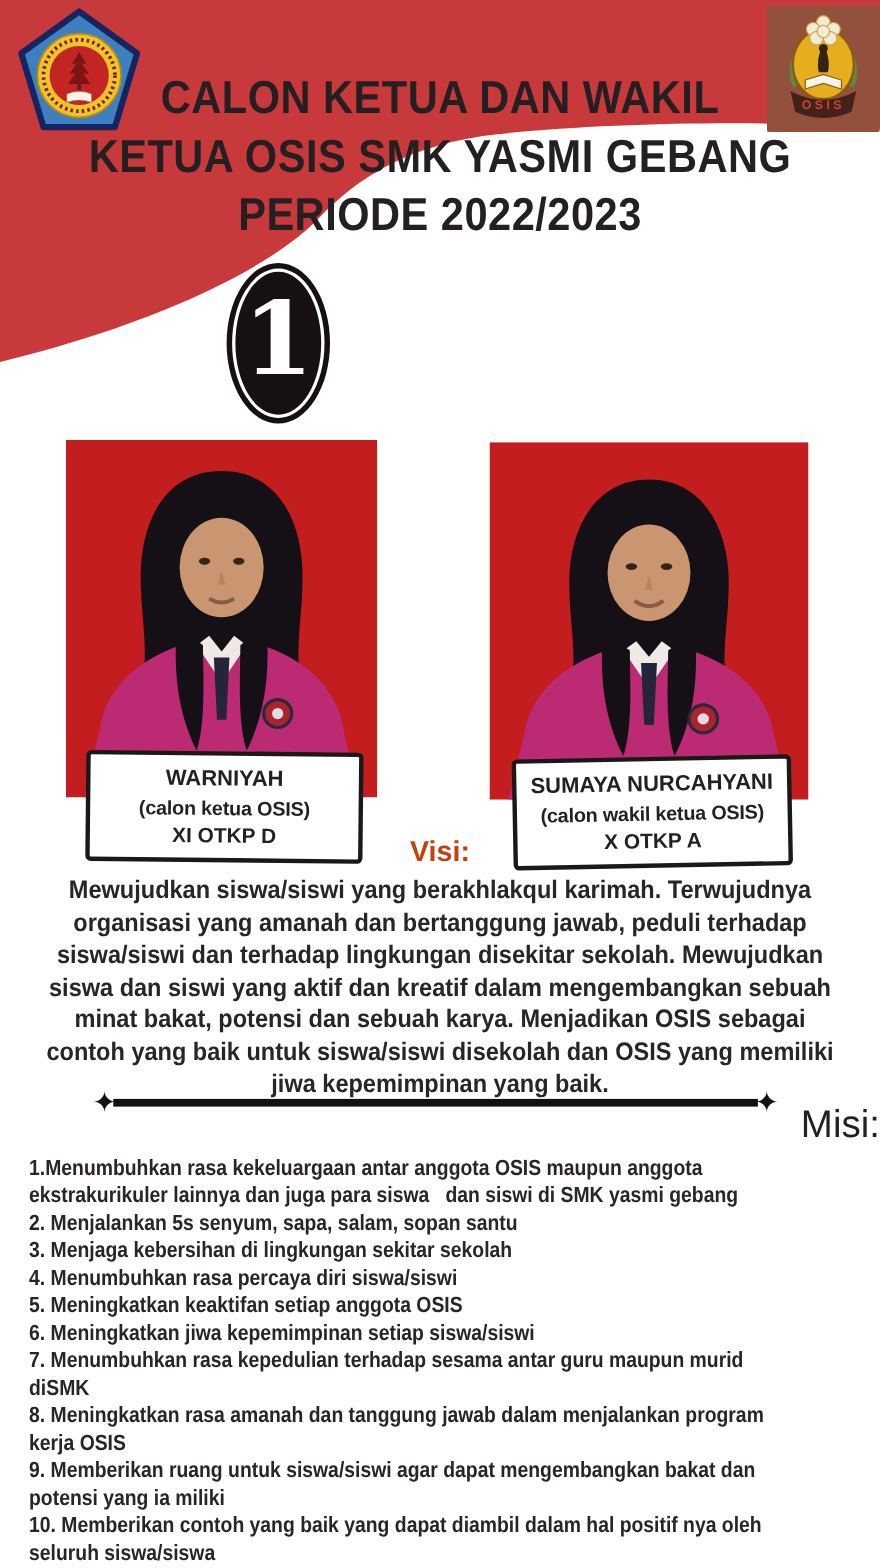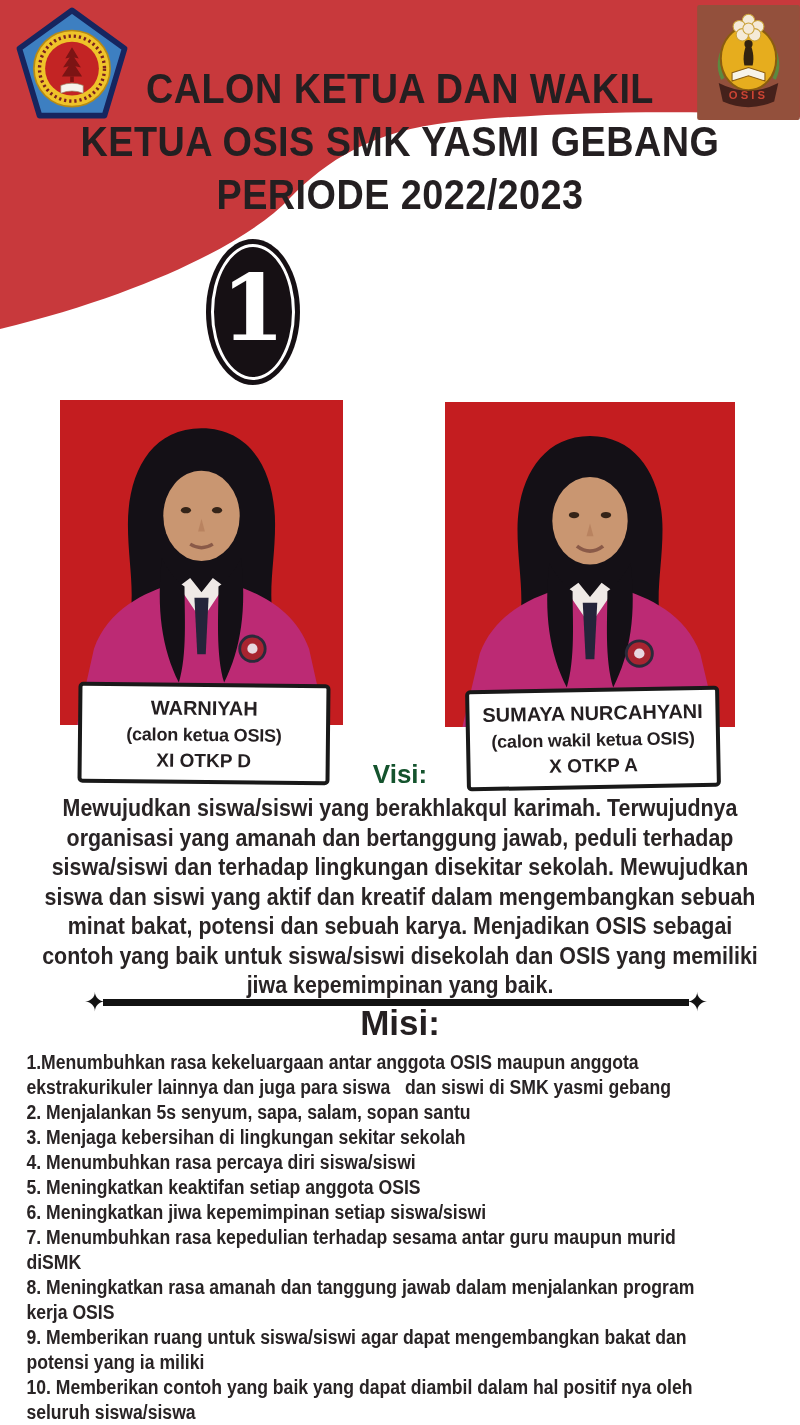--- a/index.html
+++ b/index.html
@@ -41,38 +41,38 @@
     box-sizing:border-box;
   }
   .card-left  { left:78px;  top:683px; width:252px; transform:rotate(0.6deg); }
   .card-right { left:466px; top:688px; width:254px; transform:rotate(-1.1deg); }
   .card .name { font-size:20px; line-height:27px; white-space:pre; }
   .card .role { font-size:18px; line-height:26px; letter-spacing:-0.2px; white-space:pre; }
   .card .cls  { font-size:19px; line-height:26px; white-space:pre; }
 
   .visi-h {
     position:absolute; top:759px; left:0; width:800px; text-align:center;
-    font-size:26px; font-weight:bold; color:#14532d;
+    font-size:26px; font-weight:bold; color:#c2410c;
   }
   .visi {
     position:absolute; top:794px; left:0; width:800px; text-align:center;
     font-weight:bold; color:#292425; transform:scaleX(0.93); transform-origin:400px 0;
   }
   .visi .vline { font-size:23px; line-height:29.5px; white-space:pre; }
 
   .divider {
     position:absolute; left:84px; top:992px; width:624px; height:20px;
     display:flex; align-items:center; color:#121212;
   }
   .divider .bar { flex:1; height:7px; background:#121212; margin:0 -3px; }
   .divider .end { font-size:26px; line-height:20px; }
 
   .misi-h {
-    position:absolute; top:1003px; left:0; width:800px; text-align:center;
-    font-size:35px; font-weight:bold; color:#241f21;
+    position:absolute; top:1003px; left:0; width:800px; text-align:right;
+    font-size:35px; font-weight:normal; color:#241f21;
   }
   .misi {
     position:absolute; top:1050px; left:0; width:800px; padding-left:30px;
     font-weight:bold; color:#292425; transform:scaleX(0.88); transform-origin:0 0;
     box-sizing:border-box;
   }
   .misi .item { font-size:20px; line-height:25px; white-space:pre; }
 </style>
 </head>
 <body>

